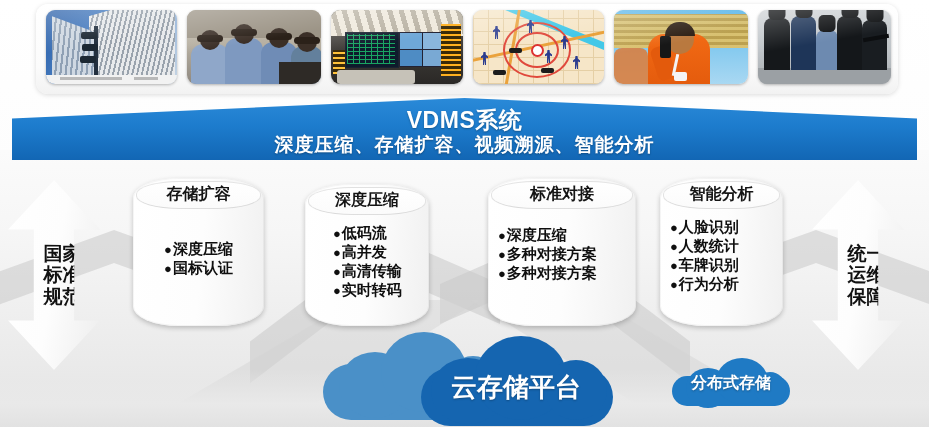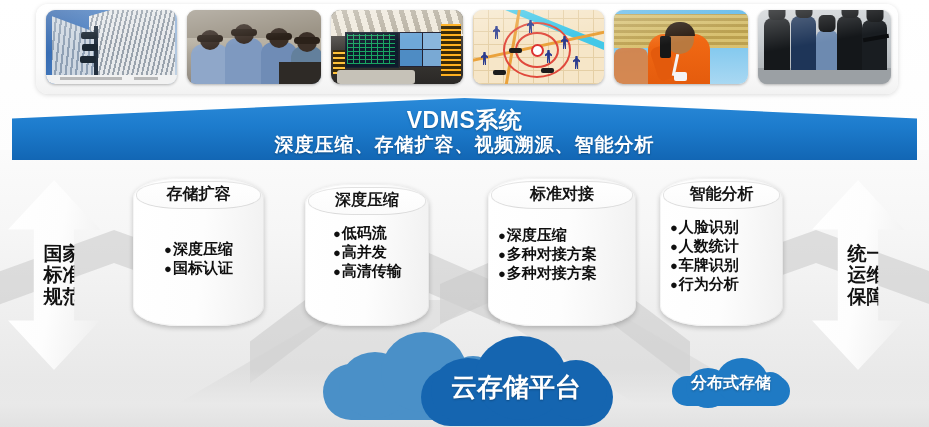--- a/index.html
+++ b/index.html
@@ -367,20 +367,21 @@
       <div class="card-item"><span class="dot">●</span><span>国标认证</span></div>
     </div>
   </div>
 
   <div class="card c-b">
     <div class="card-title">深度压缩</div>
     <div class="card-list">
       <div class="card-item"><span class="dot">●</span><span>低码流</span></div>
       <div class="card-item"><span class="dot">●</span><span>高并发</span></div>
       <div class="card-item"><span class="dot">●</span><span>高清传输</span></div>
+      <div class="card-item"><span class="dot">●</span><span>实时转码</span></div>
     </div>
   </div>
 
   <div class="card c-c">
     <div class="card-title">标准对接</div>
     <div class="card-list">
       <div class="card-item"><span class="dot">●</span><span>深度压缩</span></div>
       <div class="card-item"><span class="dot">●</span><span>多种对接方案</span></div>
       <div class="card-item"><span class="dot">●</span><span>多种对接方案</span></div>
     </div>

